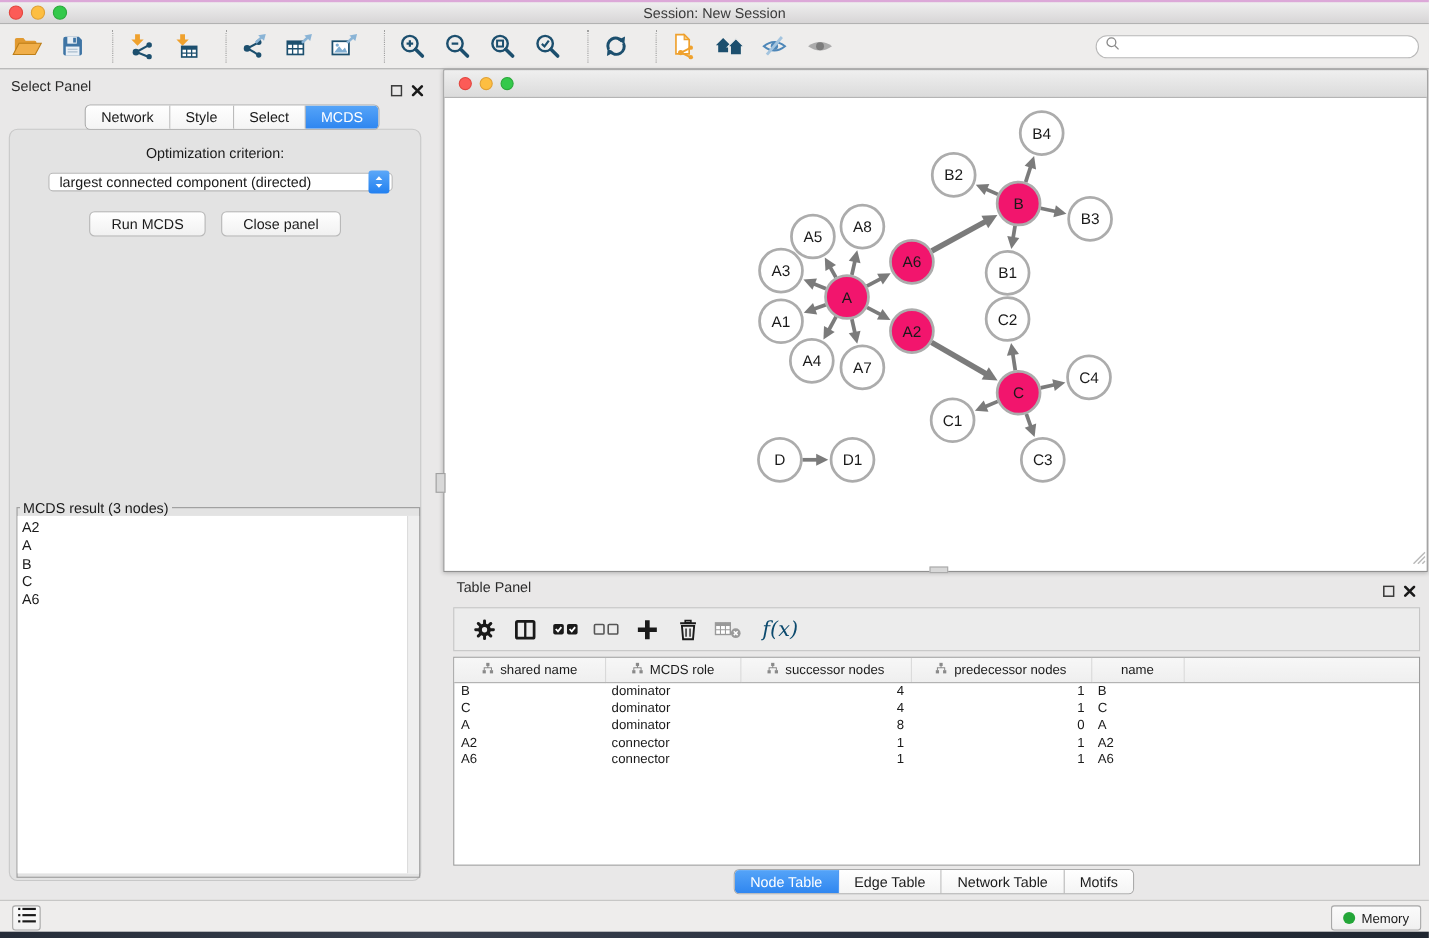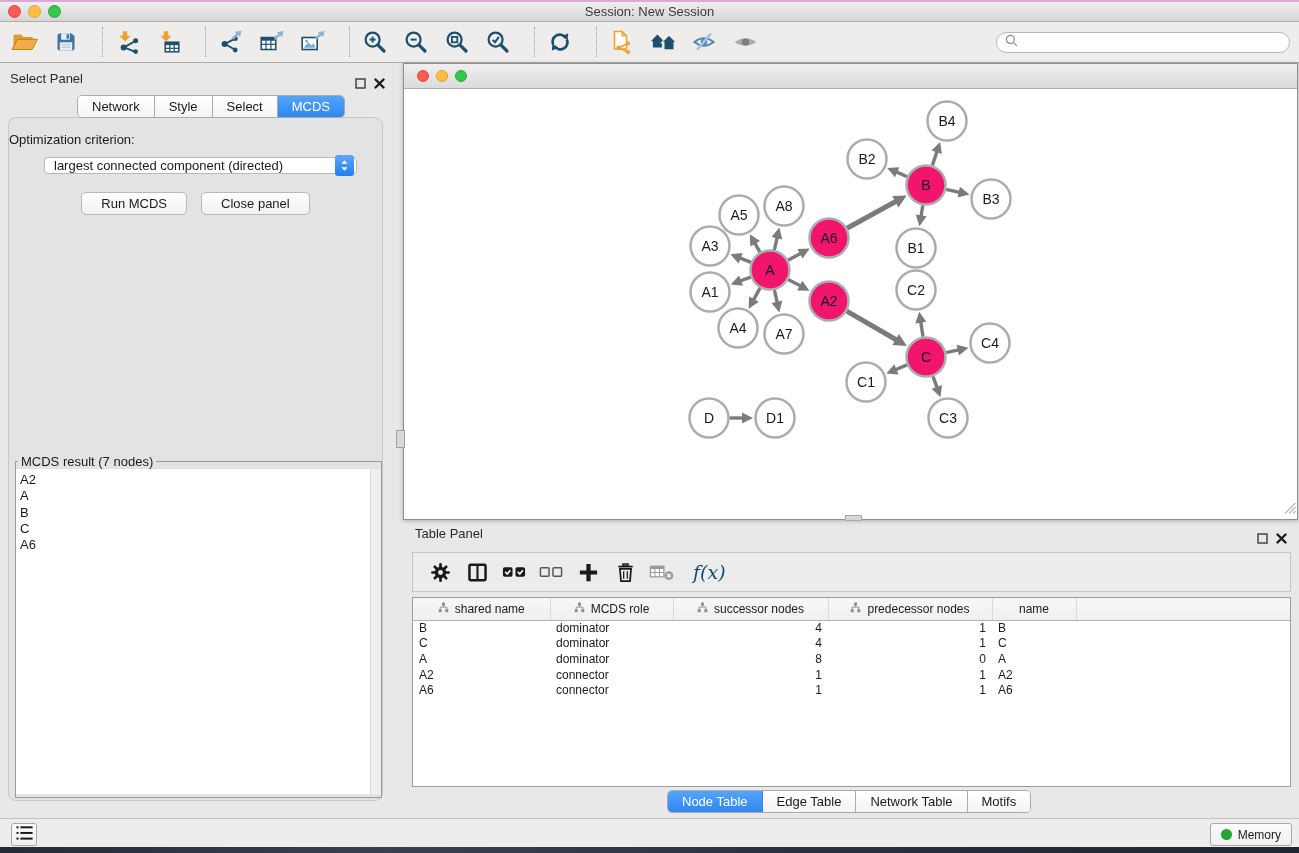--- a/index.html
+++ b/index.html
@@ -34,21 +34,21 @@
   .cp-box { position:absolute; left:8px; top:54px; width:375px; height:684px; background:#E3E3E3;
     border:1px solid #C8C8C8; border-radius:8px; }
 
   .seg-control { display:flex; height:23px; border:1px solid #ABABAB; border-radius:5px; background:#fff; overflow:hidden; position:absolute; }
   .seg { display:flex; align-items:center; padding:0 14px; font-size:13px; color:#1A1A1A;
     border-right:1px solid #ABABAB; background:linear-gradient(#FFFFFF,#F4F4F4); white-space:nowrap; }
   .seg:last-child { border-right:none; }
   .seg.selected { background:linear-gradient(#55A4F8,#2F86F0); color:#fff; border-right-color:#2F86F0; }
   .cp-tabs { left:77px; top:32px; z-index:2; }
 
-  .opt-label { position:absolute; left:0; top:14px; width:100%; text-align:left; font-size:13px; }
+  .opt-label { position:absolute; left:0; top:14px; width:100%; text-align:center; font-size:13px; }
   .select-box { position:absolute; left:35px; top:39px; width:313px; height:17px; background:#fff;
     border:1px solid #B9B9B9; border-radius:4px; display:flex; align-items:center; }
   .select-box .val { flex:1; padding-left:9px; font-size:13px; white-space:nowrap; overflow:hidden; }
   .stepper { width:19px; height:21px; margin-right:2px; border-radius:3px;
     background:linear-gradient(#5CA8F8,#2280F0); display:flex; align-items:center; justify-content:center; }
   .btn-row { position:absolute; left:0; top:74px; width:100%; display:flex; justify-content:center; gap:14px; }
   .btn { height:23px; padding:0 19px; border:1px solid #B9B9B9; border-radius:5px;
     background:linear-gradient(#FFFFFF,#F1F1F1); font-size:13px; display:flex; align-items:center; }
 
   fieldset.result-box { position:absolute; left:6px; top:336px; width:367px; height:344px;
@@ -302,21 +302,21 @@
               <path d="M5 1.2 L8.4 5 H1.6 Z" fill="#fff"></path>
               <path d="M5 12.8 L1.6 9 H8.4 Z" fill="#fff"></path>
             </svg>
           </span>
       </div>
       <div class="btn-row">
         <div class="btn">Run MCDS</div>
         <div class="btn">Close panel</div>
       </div>
       <fieldset class="result-box">
-        <legend>MCDS result (7 nodes)</legend>
+        <legend>MCDS result (3 nodes)</legend>
         <div class="result-list">
           <div class="scroll-track"></div>
         <div class="result-item">A2</div>
             <div class="result-item">A</div>
             <div class="result-item">B</div>
             <div class="result-item">C</div>
             <div class="result-item">A6</div>
           </div>
       </fieldset>
     </div>

